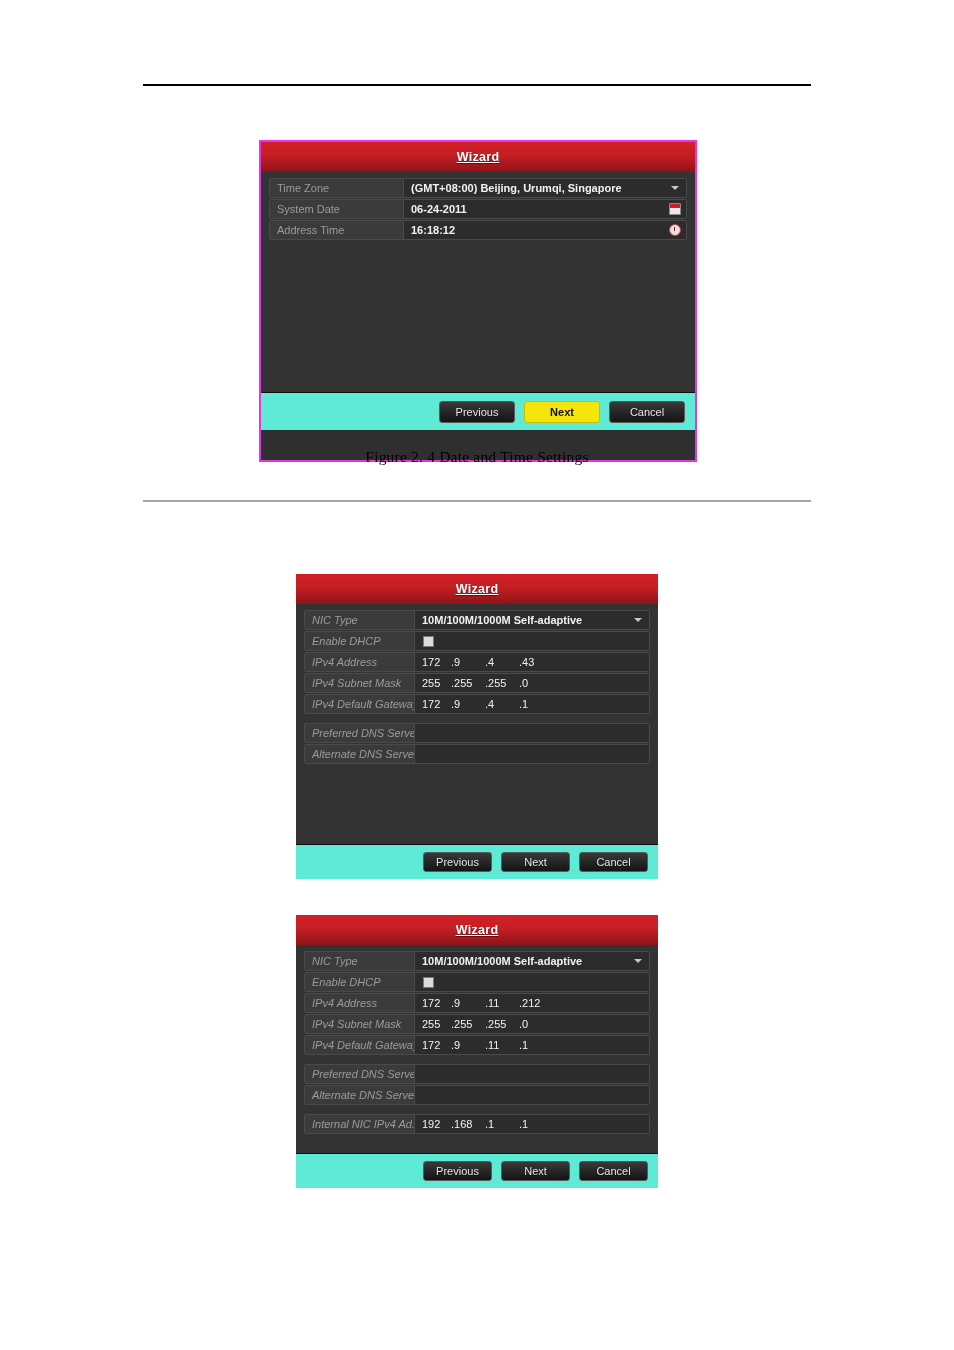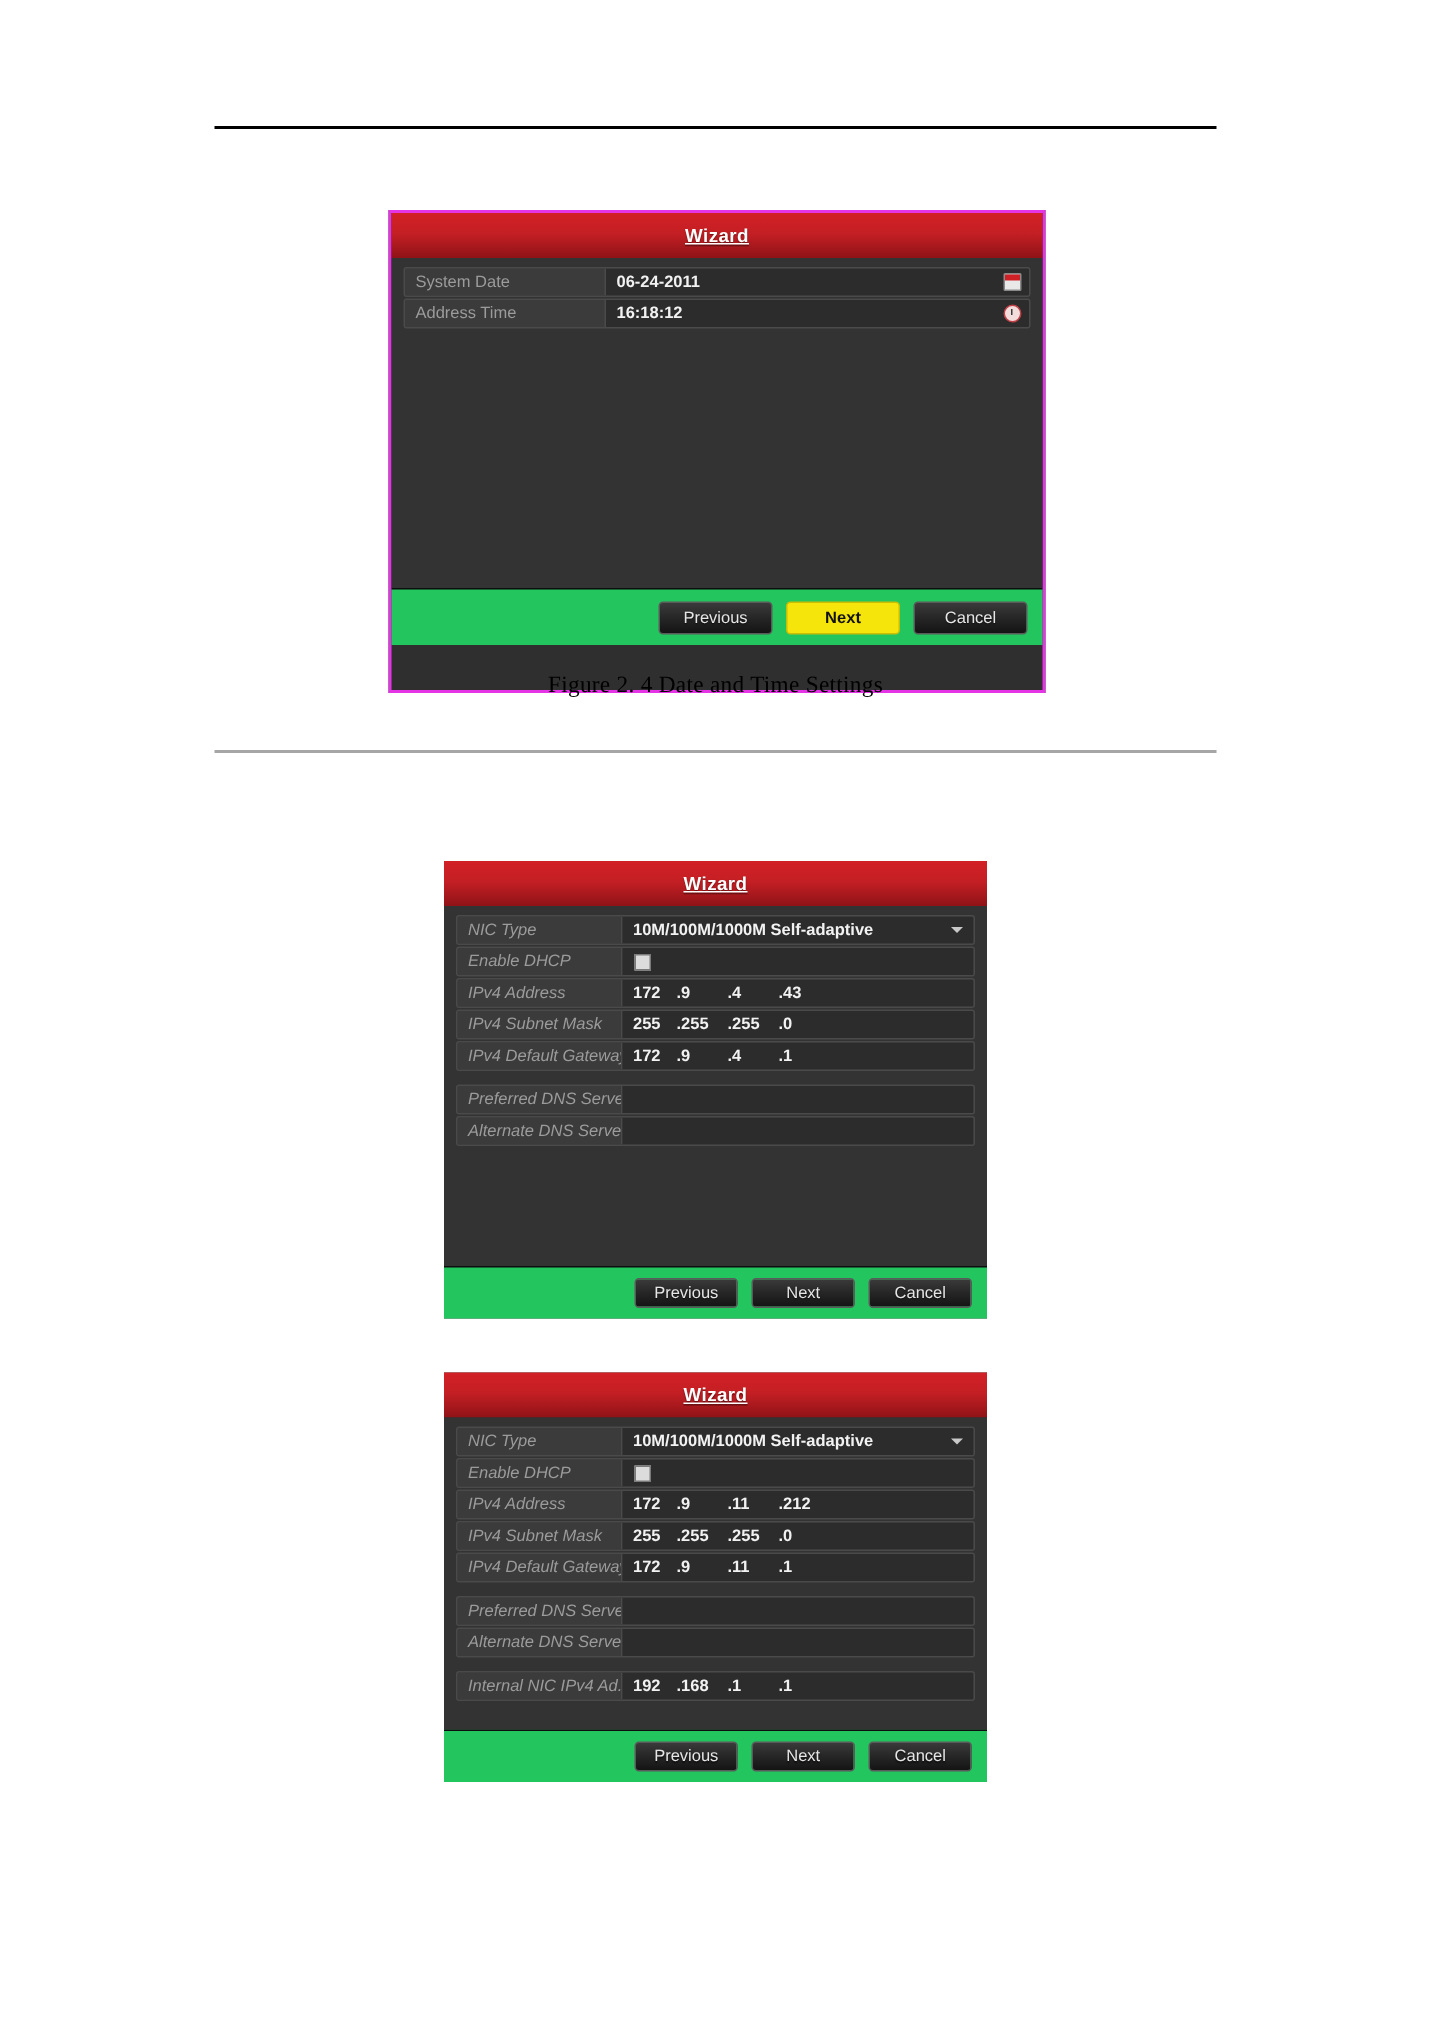--- a/index.html
+++ b/index.html
@@ -72,21 +72,21 @@
   }
 
   .wizard-body {
     background: #333333;
     position: relative;
     padding: 6px 8px 0 8px;
     box-sizing: border-box;
   }
 
   .wizard-footer {
-    background: #22c55e;
+    background: #5eead4;
     border-top: 1px solid #0d0d0d;
     display: flex;
     align-items: center;
     justify-content: flex-end;
     gap: 9px;
     padding-right: 10px;
     box-sizing: border-box;
   }
 
   
@@ -193,21 +193,21 @@
     border: 1px solid #7a7a7a;
     box-sizing: border-box;
     margin-left: 1px;
   }
 
   
   .ip-value {
     display: flex;
     align-items: flex-start;
     font-size: 11px;
-    font-weight: bold;
+    font-weight: normal;
     color: #f2f2f2;
   }
   .ip-seg {
     width: 34px;
     white-space: nowrap;
   }
   .ip-seg.first { width: 29px; }
 
   
   .btn {
@@ -269,20 +269,27 @@
 
 <div class="page-rule-top"></div>
 <div class="page-rule-bottom"></div>
 
 <div class="wizard framed d1" id="dialog-datetime">
   <div class="wizard-titlebar">
     <span>Wizard</span>
   </div>
   <div class="wizard-body">
 
+    <div class="row">
+      <div class="row-label">Time Zone</div>
+      <div class="row-value">
+        <span>(GMT+08:00) Beijing, Urumqi, Singapore</span>
+        <span class="caret-icon"></span>
+      </div>
+    </div>
 
 
     <div class="row">
       <div class="row-label">System Date</div>
       <div class="row-value">
         <span>06-24-2011</span>
         <span class="calendar-icon"></span>
       </div>
     </div>
 

